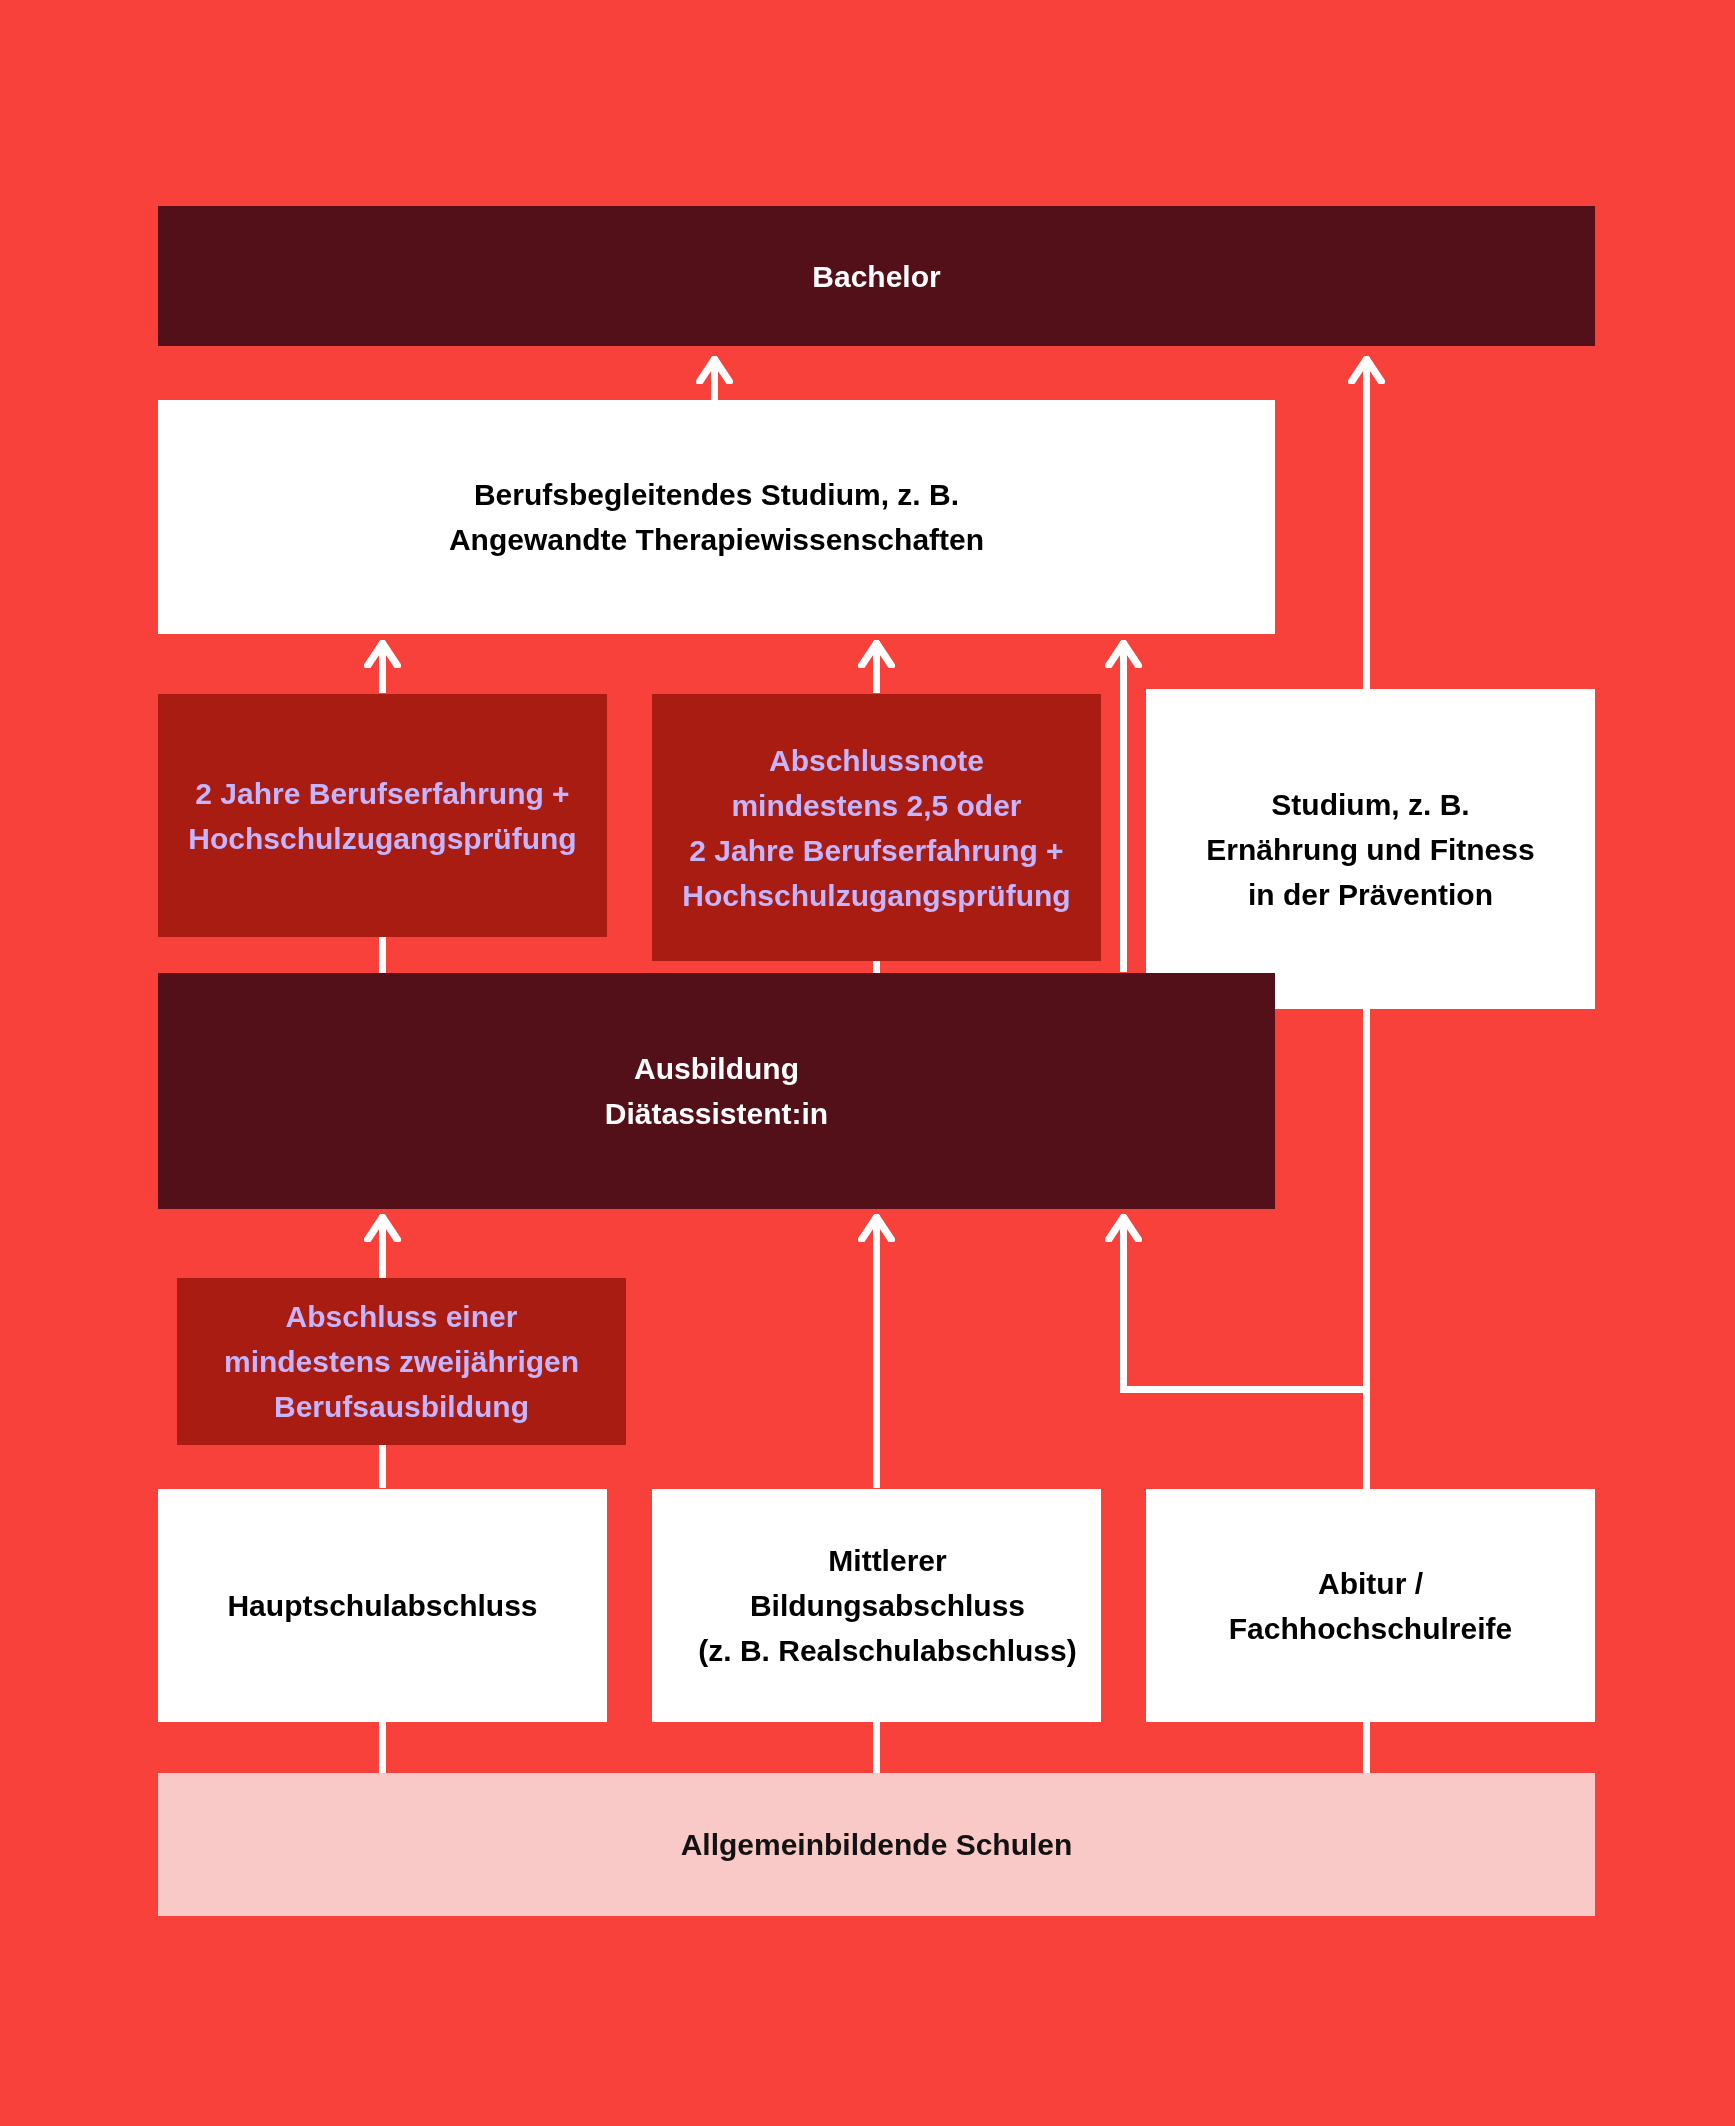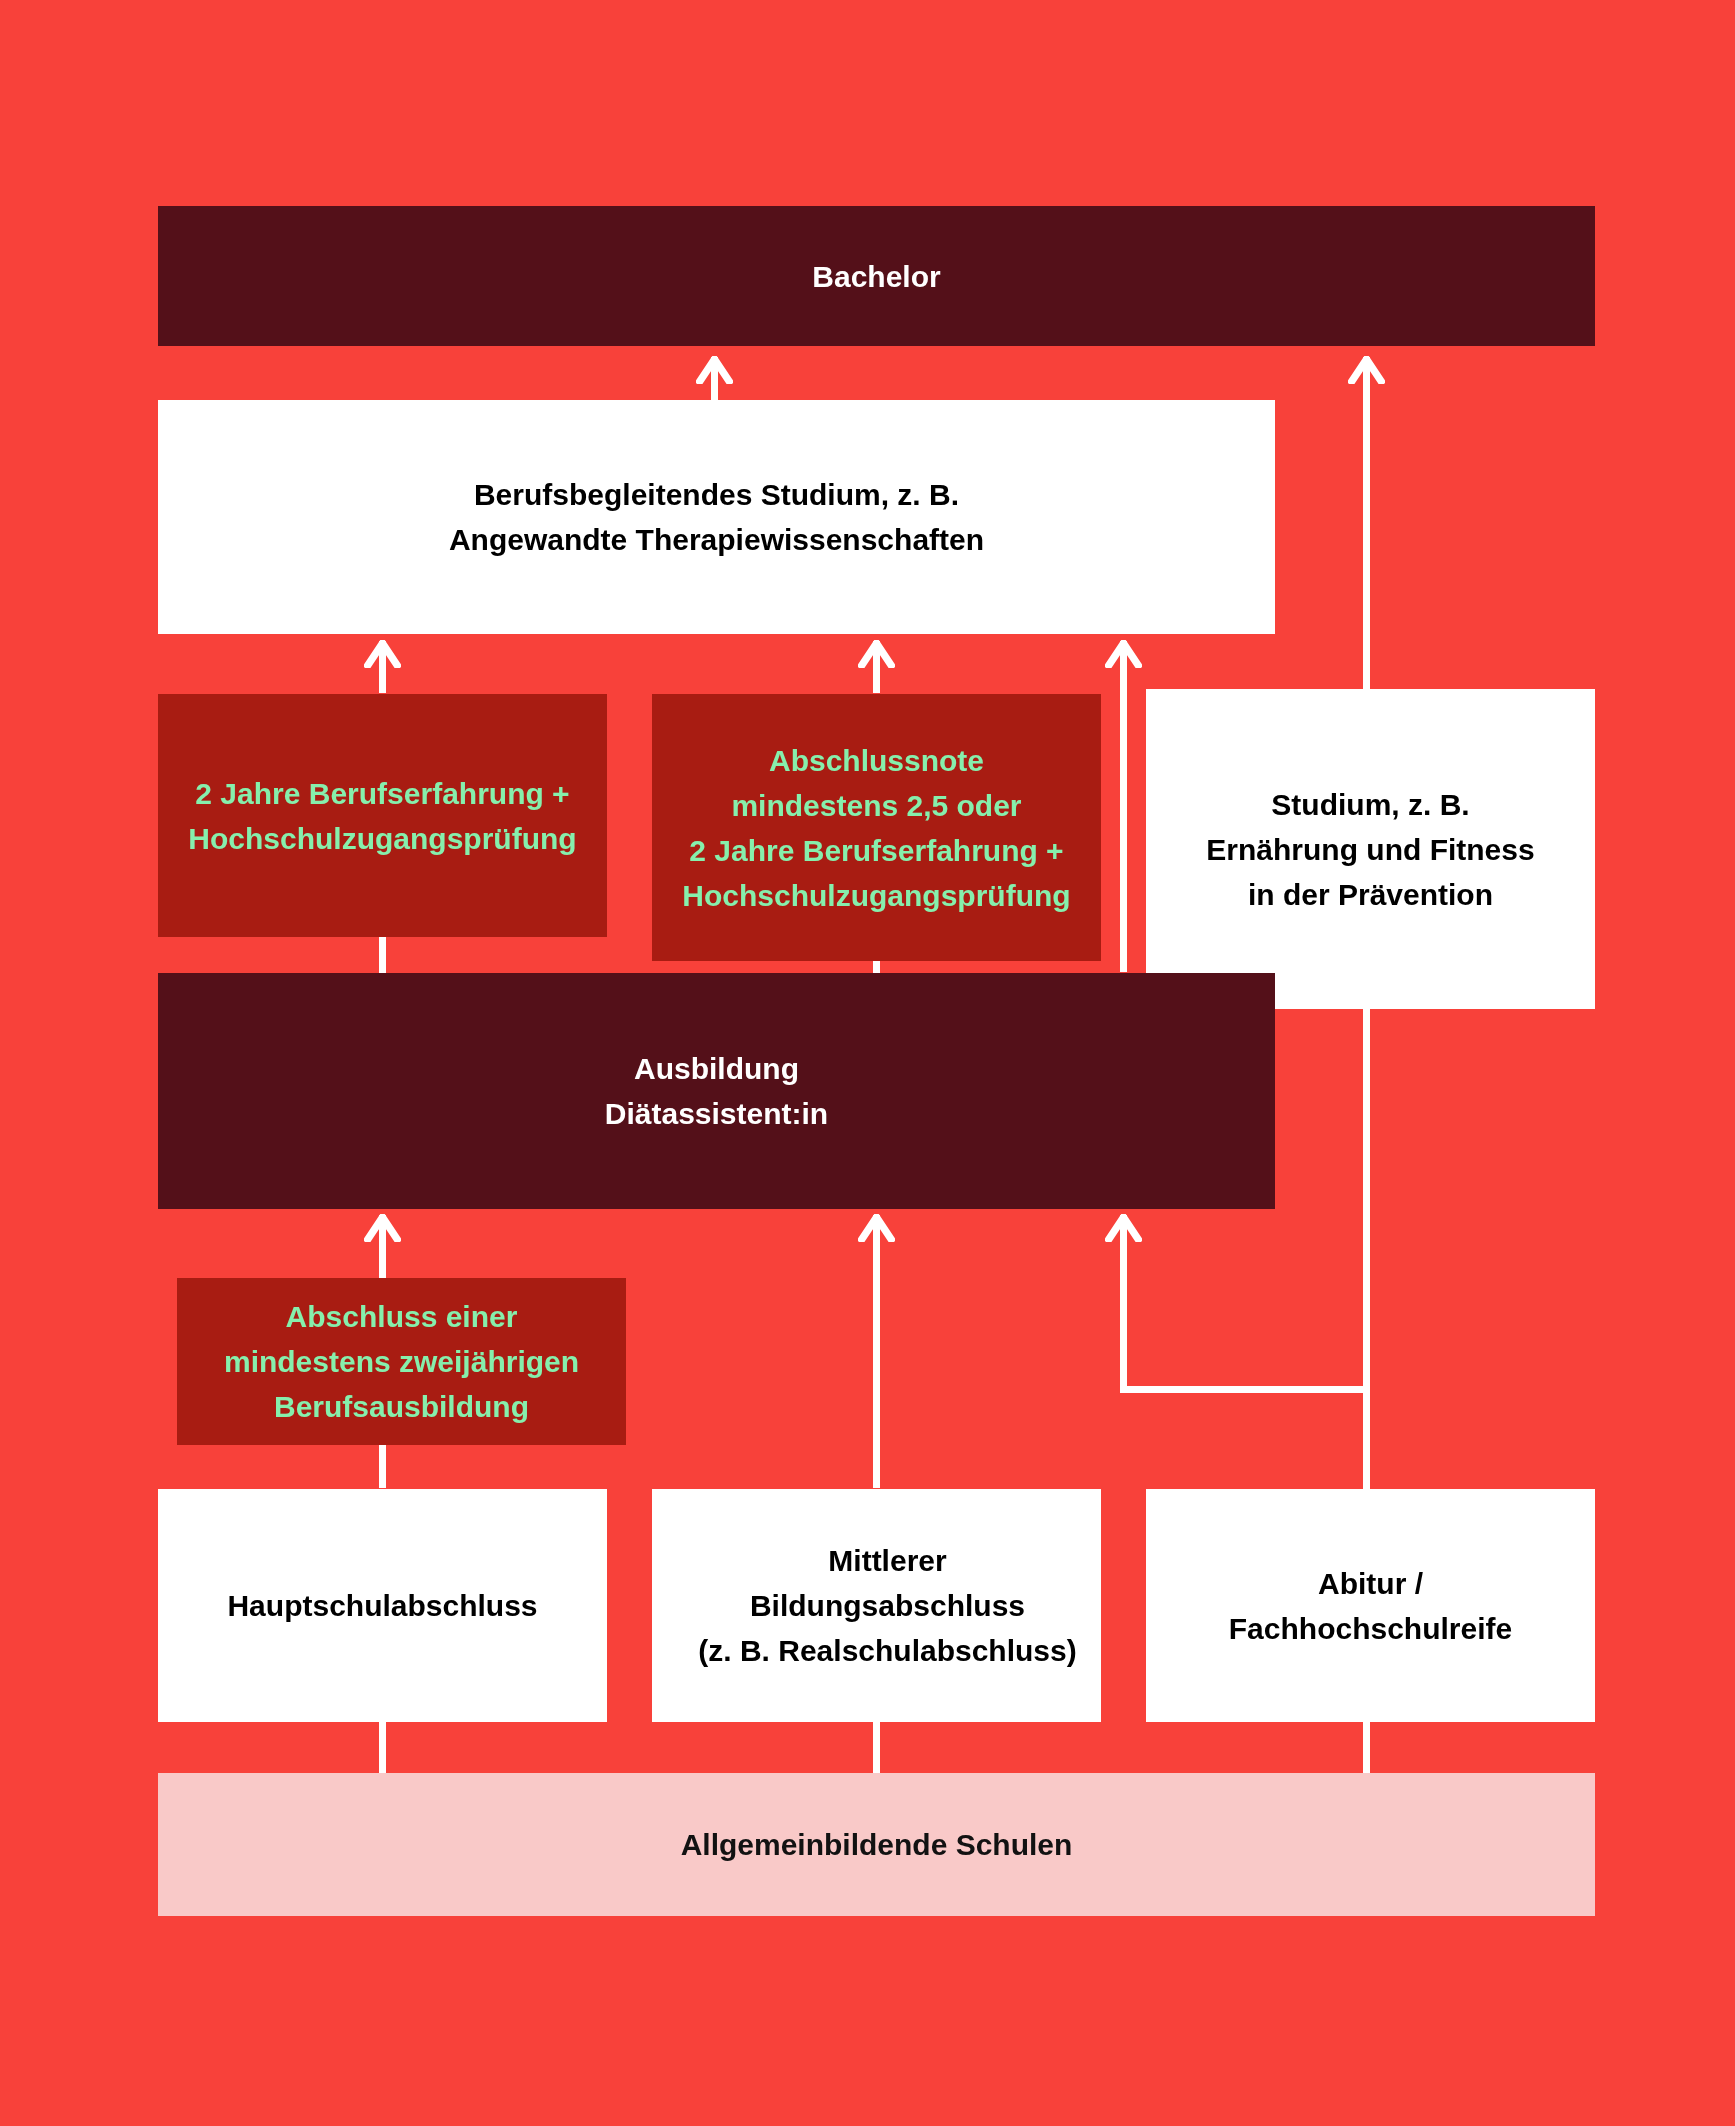--- a/index.html
+++ b/index.html
@@ -18,21 +18,21 @@
     justify-content:center;
     text-align:center;
     font-weight:700;
     font-size:30px;
     line-height:45px;
     white-space:pre-line;
     padding:0 10px;
     box-sizing:border-box;
   }
   .v-dark {background:#541019;color:#ffffff;}
-  .v-brick{background:#a81c12;color:#86efac;}
+  .v-brick{background:#a81c12;color:#c4b5fd;}
   .v-white{background:#ffffff;color:#000000;}
   .v-pink {background:#f9c9c8;color:#121212;}
 
   
   #n-bachelor        {left:158px;  top:206px;  width:1437px; height:140px;}
   #n-berufsstudium   {left:158px;  top:400px;  width:1117px; height:234px;}
   #n-berufserfahrung {left:158px;  top:694px;  width:449px;  height:243px;}
   #n-abschlussnote   {left:652px;  top:694px;  width:449px;  height:267px;}
   #n-studium         {left:1146px; top:689px;  width:449px;  height:320px;}
   #n-ausbildung      {left:158px;  top:973px; width:1117px; height:236px;}

